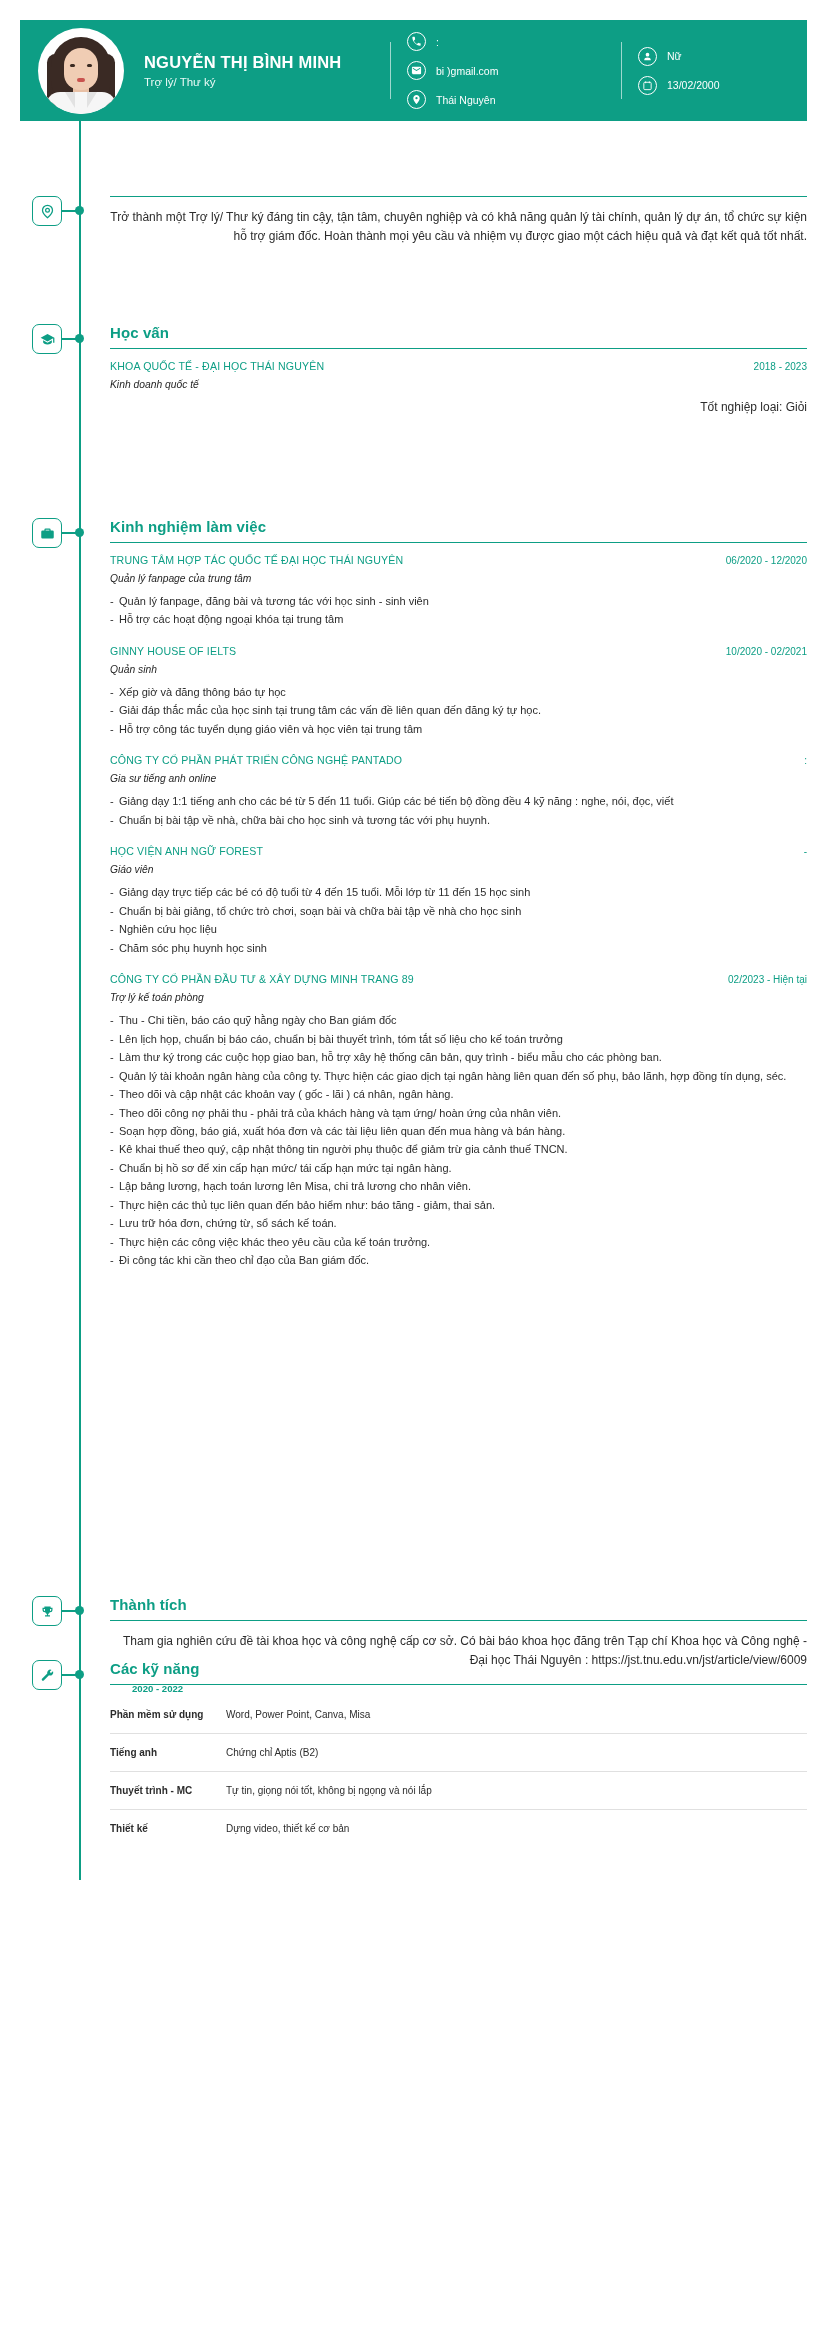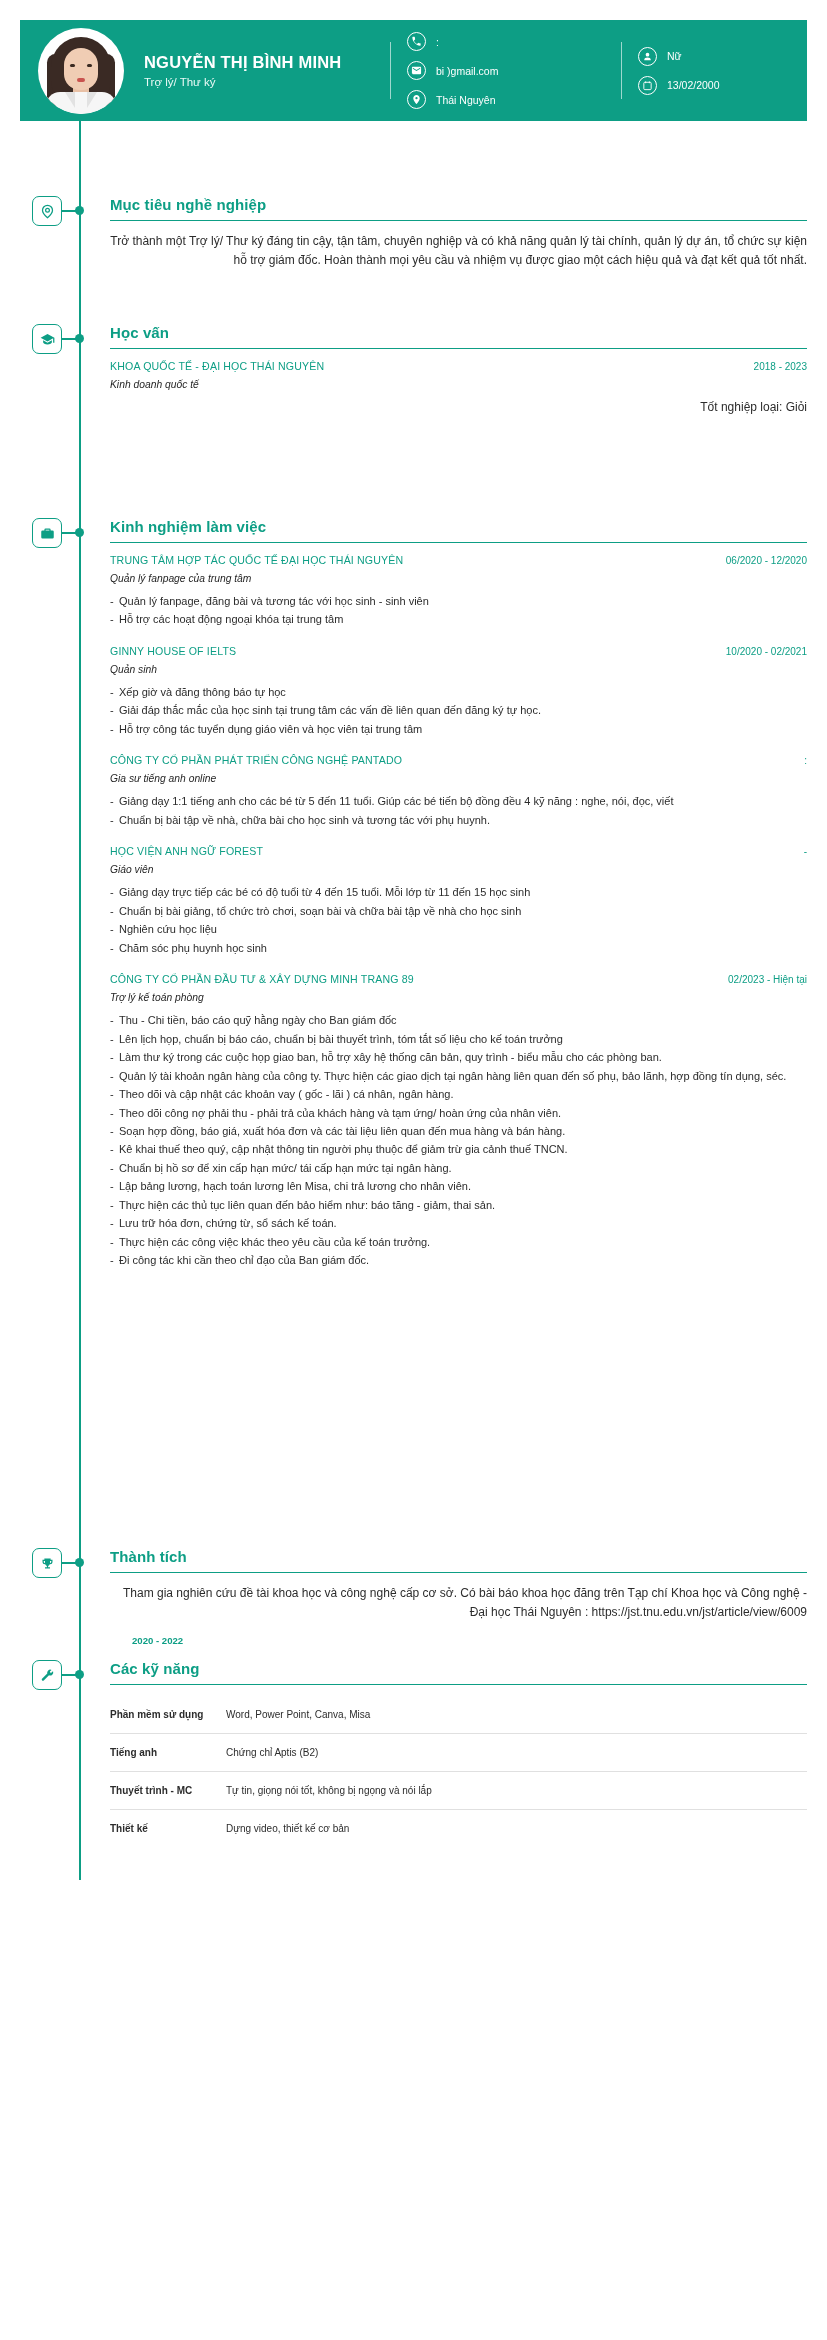--- a/index.html
+++ b/index.html
@@ -379,21 +379,20 @@
   <div class="section" id="sec-objective" style="top:196px;">
     <div class="sec-icon">
       <svg width="15" height="15" viewBox="0 0 24 24" fill="none" stroke="#0d9e85" stroke-width="2">
           <circle cx="12" cy="10" r="3"></circle>
           <path d="M12 2a8 8 0 0 0-8 8c0 5.5 8 12 8 12s8-6.5 8-12a8 8 0 0 0-8-8z"></path>
         </svg>
     </div>
     <div class="sec-connector"></div>
     <div class="sec-dot"></div>
     <div class="sec-body">
-      <div class="sec-title">Mục tiêu nghề nghiệp</div>
       <div class="sec-rule"></div>
       <p class="sec-para">Trở thành một Trợ lý/ Thư ký đáng tin cậy, tận tâm, chuyên nghiệp và có khả năng quản lý tài chính, quản lý dự án, tổ chức sự kiện hỗ trợ giám đốc. Hoàn thành mọi yêu cầu và nhiệm vụ được giao một cách hiệu quả và đạt kết quả tốt nhất.</p>
     </div>
   </div>
 
   <div class="section" id="sec-education" style="top:324px;">
     <div class="sec-icon">
       <svg width="15" height="15" viewBox="0 0 24 24" fill="#0d9e85">
           <path d="M12 3L1 9l11 6 9-4.9V17h2V9L12 3zM5 13.2v3.3c0 1.6 3.1 3.5 7 3.5s7-1.9 7-3.5v-3.3l-7 3.8-7-3.8z"></path>
         </svg>
@@ -495,21 +494,21 @@
               <li>Thực hiện các thủ tục liên quan đến bảo hiểm như: báo tăng - giảm, thai sản.</li>
               <li>Lưu trữ hóa đơn, chứng từ, sổ sách kế toán.</li>
               <li>Thực hiện các công việc khác theo yêu cầu của kế toán trưởng.</li>
               <li>Đi công tác khi cần theo chỉ đạo của Ban giám đốc.</li>
             </ul>
           </div>
         </div>
     </div>
   </div>
 
-  <div class="section" id="sec-achievements" style="top:1548px;">
+  <div class="section" id="sec-achievements" style="top:1596px;">
     <div class="sec-icon">
       <svg width="15" height="15" viewBox="0 0 24 24" fill="#0d9e85">
           <path d="M7 4h10v2h3v3a4 4 0 0 1-4 4h-.4A5 5 0 0 1 13 15.9V18h3v2H8v-2h3v-2.1a5 5 0 0 1-2.6-2.9H8a4 4 0 0 1-4-4V6h3V4zm-1 4v1a2 2 0 0 0 2 2V8H6zm12 0h-2v3a2 2 0 0 0 2-2V8z"></path>
         </svg>
     </div>
     <div class="sec-connector"></div>
     <div class="sec-dot"></div>
     <div class="sec-body">
       <div class="sec-title">Thành tích</div>
       <div class="sec-rule"></div>

